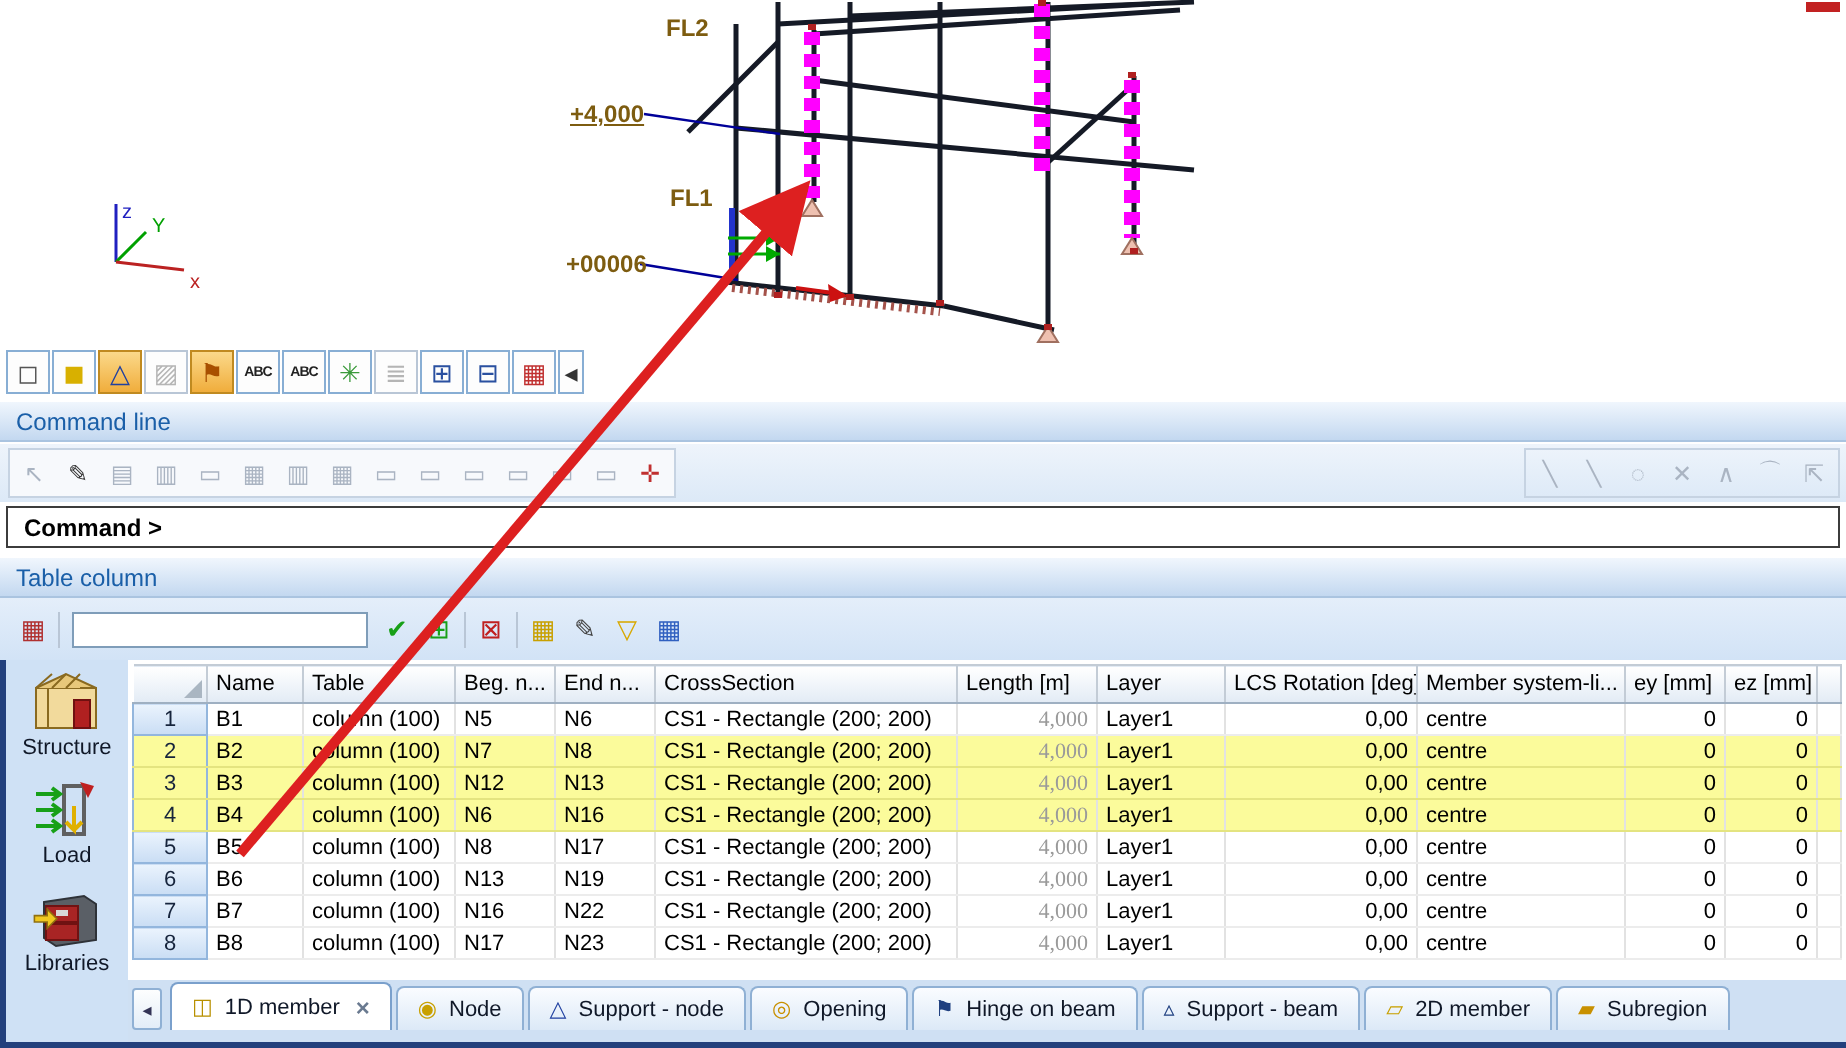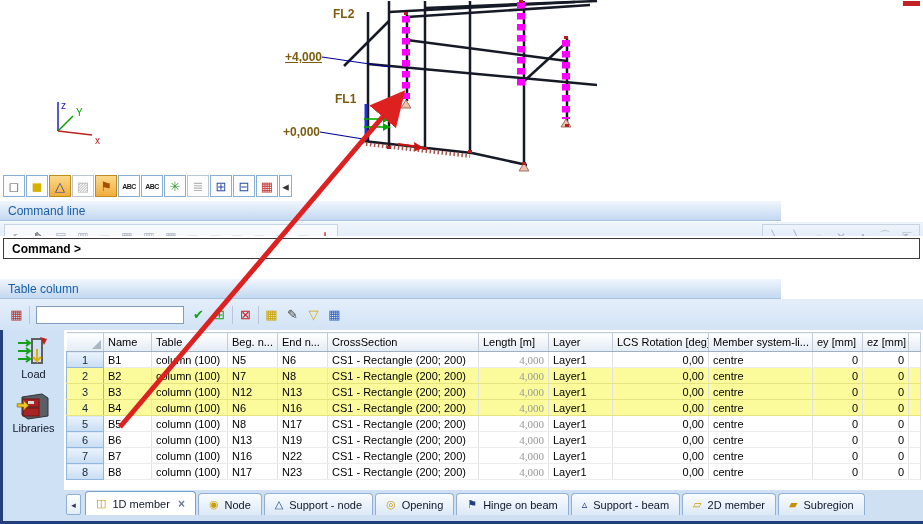--- a/index.html
+++ b/index.html
@@ -12,32 +12,32 @@
 
   
   .view-toolbar { position:absolute; left:0; top:172px; width:923px; height:28px; background:#fff; display:flex; align-items:center; padding-left:3px; }
   .vbtn { width:22px; height:22px; margin-right:1px; border:1px solid #88aed4; background:#fdfdfd; display:flex; align-items:center; justify-content:center; font-size:13px; cursor:default; }
   .vbtn.sel { background:linear-gradient(#fbd98a,#f0ad3c); border-color:#c08a20; }
   .vbtn.dis { color:#b5b5b5 !important; border-color:#b9c6d6; }
   .vbtn .abc { font-size:7px; font-weight:bold; letter-spacing:-0.5px; }
   .vbtn.narrow { width:13px; }
 
   
-  .panel-header { position:absolute; left:0; width:781px; height:21px; background:linear-gradient(#f0f6fd,#c3d8f0); border-top:1px solid #fff; border-bottom:1px solid #aac4e0; color:#1a5fa8; font-size:12px; display:flex; align-items:center; padding-left:8px; }
+  .panel-header { position:absolute; left:0; width:923px; height:21px; background:linear-gradient(#f0f6fd,#c3d8f0); border-top:1px solid #fff; border-bottom:1px solid #aac4e0; color:#1a5fa8; font-size:12px; display:flex; align-items:center; padding-left:8px; }
 
   
   .cmd-toolbar { position:absolute; left:0; top:222px; width:923px; height:29px; background:linear-gradient(#eef4fb,#dce9f7); display:flex; align-items:center; }
   .tool-group { display:flex; align-items:center; background:#f7f9fc; border:1px solid #c6d3e2; padding:1px; margin-left:4px; }
   .tool-group.right { position:absolute; right:3px; background:transparent; border-color:#c6d3e2; }
   .cbtn { width:22px; height:21px; display:flex; align-items:center; justify-content:center; font-size:12px; cursor:default; }
   .cbtn.dis { color:#aab4c2; }
   .csep { width:1px; height:18px; background:#b9c6d6; margin:0 2px; }
 
   
-  .cmd-input-row { position:absolute; left:0; top:236px; width:923px; height:27px; background:#fff; padding:2px 3px; }
+  .cmd-input-row { position:absolute; left:0; top:251px; width:923px; height:27px; background:#fff; padding:2px 3px; }
   .cmd-input { width:100%; height:21px; border:1px solid #3c3c3c; background:#fff; font-family:"Liberation Sans",sans-serif; font-size:12px; font-weight:bold; padding-left:8px; color:#000; }
 
   
   .table-toolbar { position:absolute; left:0; top:299px; width:923px; height:31px; background:linear-gradient(#e4eefa,#d2e3f6); display:flex; align-items:center; padding-left:6px; }
   .tbtn { width:21px; height:20px; display:flex; align-items:center; justify-content:center; font-size:13px; cursor:default; }
   .ttl-input { width:148px; height:18px; border:1px solid #7f9db9; background:#fff; margin:0 4px; font-family:"Liberation Sans",sans-serif; font-size:11px; padding:0 3px; }
 
   
   .edge-left { position:absolute; left:0; top:330px; width:3px; height:194px; background:#23407c; }
   .edge-bottom { position:absolute; left:0; top:521px; width:923px; height:3px; background:#23407c; }
@@ -133,21 +133,21 @@
       <line x1="58" y1="131" x2="92" y2="135" stroke="#bb2222" stroke-width="1.5"></line>
       <text x="61" y="109" fill="#2020c0">z</text>
       <text x="76" y="116" fill="#00a000">Y</text>
       <text x="95" y="144" fill="#bb2222">x</text>
     </g>
     <rect x="903" y="1" width="17" height="5" fill="#c22222"></rect>
   </svg>
   <span class="lvl-label" style="left:333px; top:7px;">FL2</span>
   <span class="lvl-label" style="left:285px; top:50px;text-decoration:underline;">+4,000</span>
   <span class="lvl-label" style="left:335px; top:92px;">FL1</span>
-  <span class="lvl-label" style="left:283px; top:125px;">+0,000</span>
+  <span class="lvl-label" style="left:283px; top:125px;">+00006</span>
 </div>
 
 <div class="view-toolbar">
     <div class="vbtn" style="color: rgb(85, 85, 85);">◻</div>
     <div class="vbtn" style="color: rgb(216, 176, 0);">◼</div>
     <div class="vbtn sel" style="color: rgb(32, 64, 160);">△</div>
     <div class="vbtn dis" style="color: rgb(153, 153, 153);">▨</div>
     <div class="vbtn sel" style="color: rgb(168, 80, 0);">⚑</div>
     <div class="vbtn">
       <span class="abc" style="color: rgb(34, 34, 34);">ABC</span>
@@ -213,20 +213,30 @@
     <div class="tbtn" style="color: rgb(200, 160, 0);">▦</div>
     <div class="tbtn" style="color: rgb(68, 68, 68);">✎</div>
     <div class="tbtn" style="color: rgb(216, 168, 0);">▽</div>
     <div class="tbtn" style="color: rgb(48, 96, 192);">▦</div>
   </div>
 
 <div class="edge-left"></div>
 <div class="edge-bottom"></div>
 
 <div class="sidebar">
+  <div class="nav-item">
+    <svg width="36" height="32">
+      <rect x="3" y="9" width="30" height="20" fill="#f2da9c" stroke="#8a6a20"></rect>
+      <path d="M3,9 L18,2 L33,9" fill="#e8c87a" stroke="#8a6a20"></path>
+      <path d="M3,9 L11,2 M11,9 L18,2 M18,9 L25,2 M25,9 L33,9" stroke="#8a6a20" fill="none"></path>
+      <rect x="22" y="15" width="8" height="14" fill="#b02020" stroke="#701010"></rect>
+      <line x1="9" y1="9" x2="9" y2="29" stroke="#8a6a20"></line>
+    </svg>
+    <div class="nav-label">Structure</div>
+  </div>
   <div class="nav-item">
     <svg width="36" height="32">
       <rect x="16" y="4" width="10" height="24" fill="none" stroke="#606060" stroke-width="2"></rect>
       <path d="M2,8 L14,8 M10,5 L14,8 L10,11" stroke="#18a018" stroke-width="2" fill="none"></path>
       <path d="M2,16 L14,16 M10,13 L14,16 L10,19" stroke="#18a018" stroke-width="2" fill="none"></path>
       <path d="M2,24 L14,24 M10,21 L14,24 L10,27" stroke="#18a018" stroke-width="2" fill="none"></path>
       <path d="M24,2 L28,10 L31,4 Z" fill="#c02020"></path>
       <path d="M21,14 L21,26 L17,22 M21,26 L25,22" stroke="#e0b000" stroke-width="2" fill="none"></path>
     </svg>
     <div class="nav-label">Load</div>

